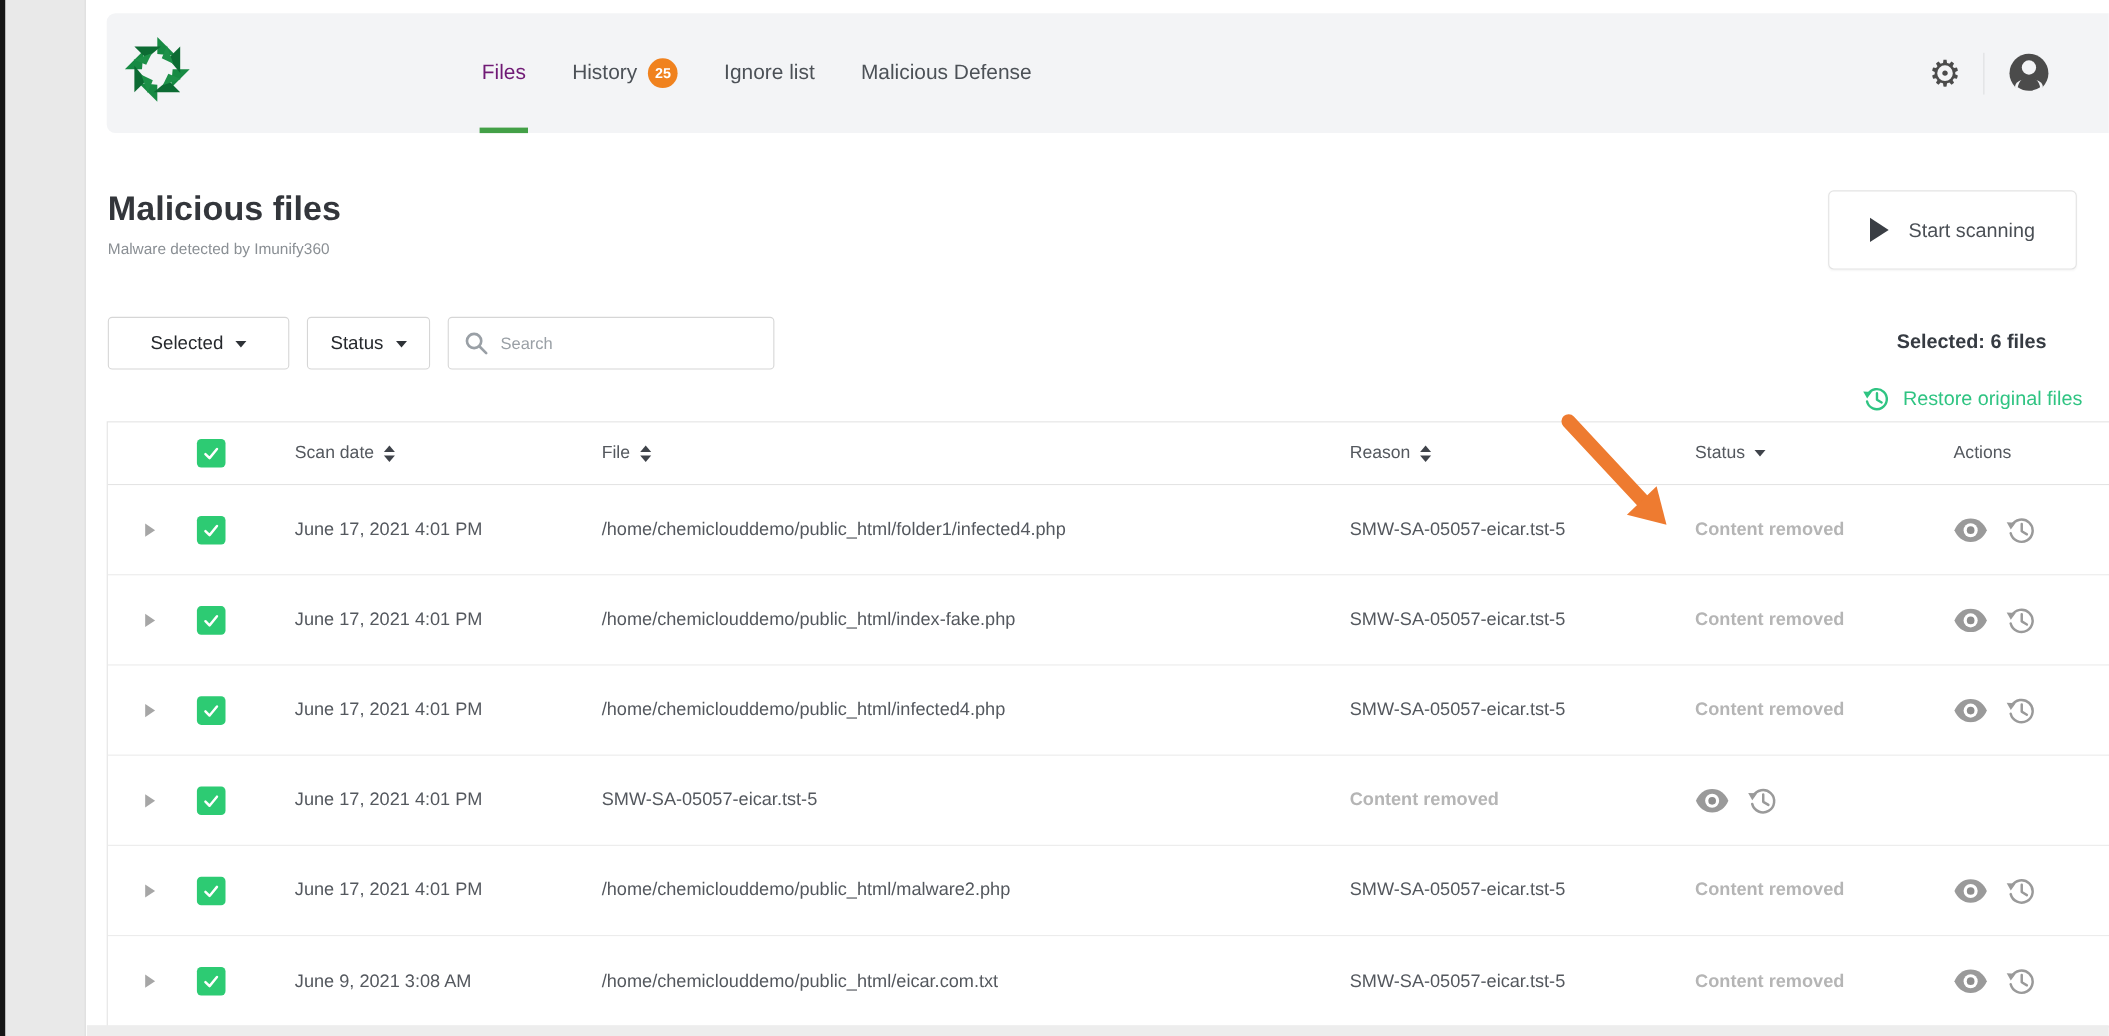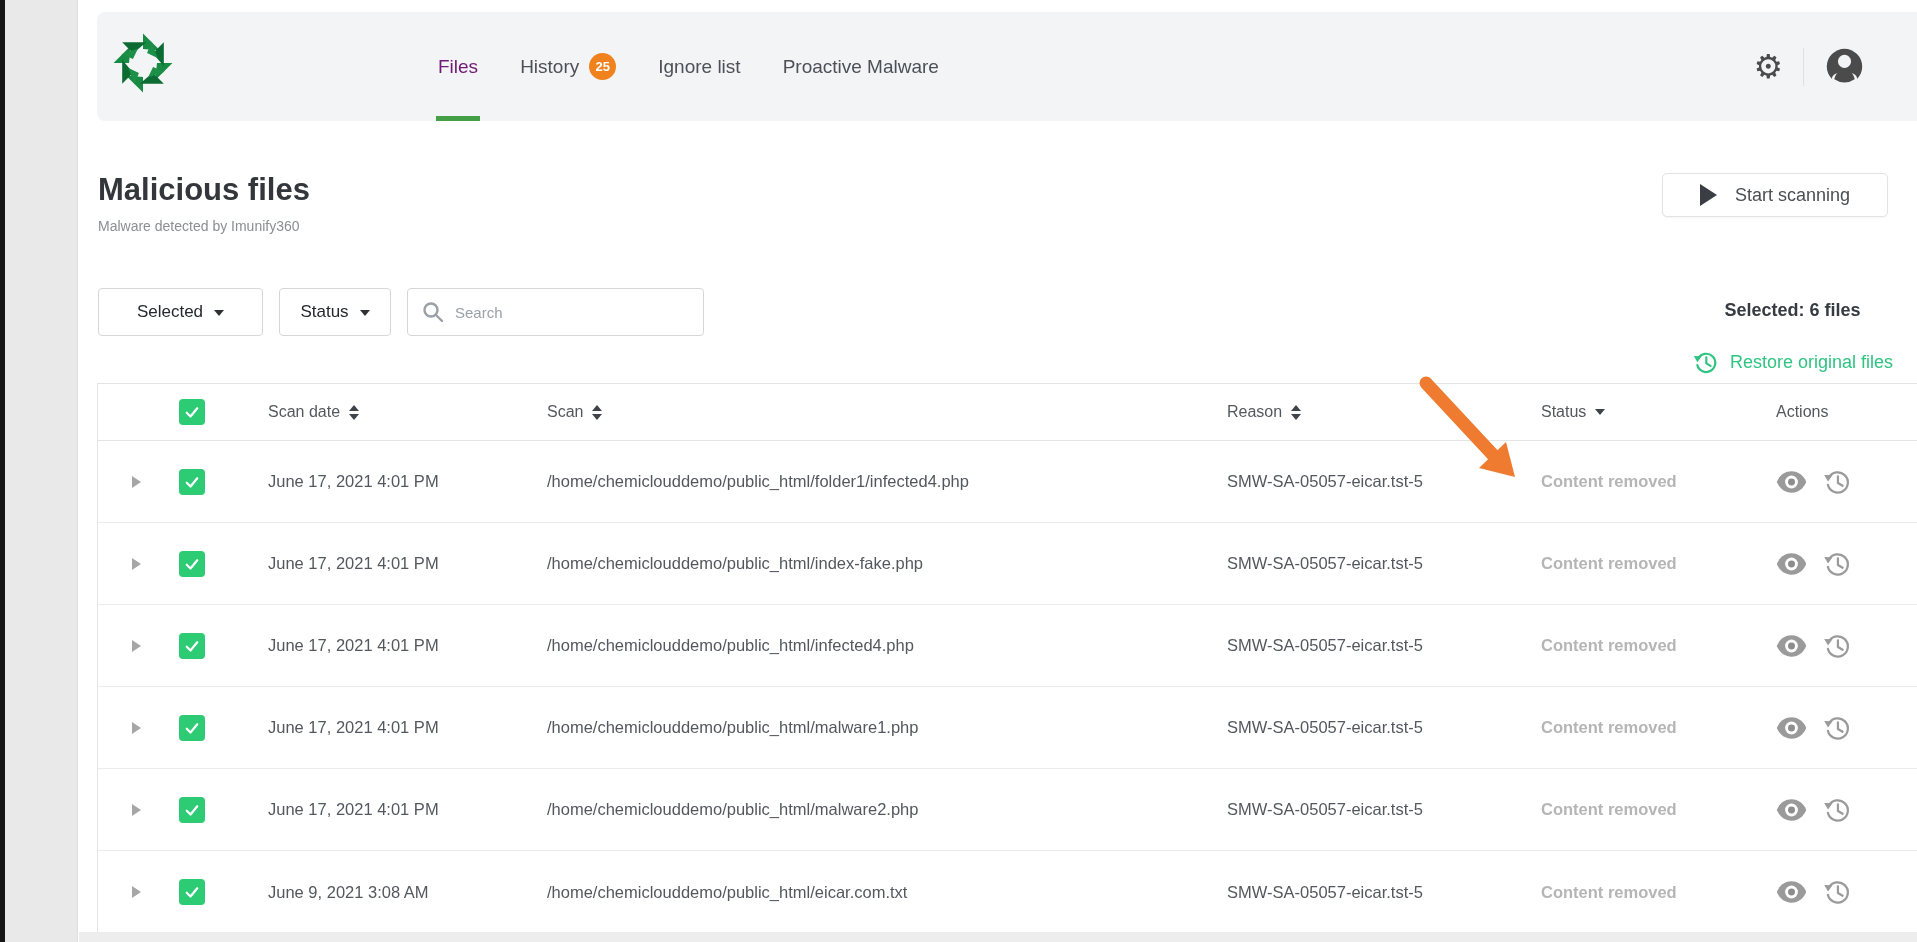--- a/index.html
+++ b/index.html
@@ -33,21 +33,21 @@
   .topbar-right { position:absolute; right:52px; top:0; height:109px;
                   display:flex; align-items:center; gap:20px; }
   .gear-glyph { font-size:33px; color:#4b4b4b; line-height:1; cursor:pointer; }
   .topbar-divider { width:1px; height:38px; background:#dddfe2; }
   .avatar-svg { width:41px; height:41px; cursor:pointer; }
 
   
   .page-title { position:absolute; left:98px; top:172px; font-size:31px; font-weight:700; color:#33363b; }
   .page-subtitle { position:absolute; left:98px; top:218px; font-size:14px; color:#8a8f94; }
 
-  .start-btn { position:absolute; right:29px; top:173px; width:226px; height:44px;
+  .start-btn { position:absolute; right:29px; top:173px; width:226px; height:72px;
                background:#fff; border:1px solid #e3e3e3; border-radius:5px;
                box-shadow:0 1px 2px rgba(0,0,0,0.04);
                display:flex; align-items:center; justify-content:center; gap:18px;
                font-size:18px; color:#4a4f55; cursor:pointer; }
   .play-tri { width:0; height:0; border-left:17px solid #3a3e44;
               border-top:11px solid transparent; border-bottom:11px solid transparent; }
 
   
   .filter-row { position:absolute; left:98px; top:288px; display:flex; gap:16px; }
   .dd-btn { height:48px; background:#fff; border:1px solid #d6d6d6; border-radius:4px;
@@ -159,21 +159,21 @@
       <span class="tab-underline"></span>
     </div>
     <div class="nav-tab">
       <span>History</span>
       <span class="nav-badge">25</span>
     </div>
     <div class="nav-tab">
       <span>Ignore list</span>
     </div>
     <div class="nav-tab">
-      <span>Proactive Malware</span>
+      <span>Malicious Defense</span>
     </div>
   </div>
 
   <div class="topbar-right">
     <span class="gear-glyph">⚙</span>
     <span class="topbar-divider"></span>
     <svg class="avatar-svg" viewBox="0 0 44 44">
       <circle cx="22" cy="22" r="19" fill="#4b4b4b"></circle>
       <circle cx="22" cy="16.5" r="7" fill="#f3f4f6"></circle>
       <ellipse cx="22" cy="35" rx="13.5" ry="7.5" fill="#f3f4f6"></ellipse>
@@ -232,21 +232,21 @@
       </span>
     </div>
     <div><span class="head-label">
       <span>Scan date</span>
       <span class="sort-both">
             <span class="tri-s-up"></span>
             <span class="tri-s-down"></span>
           </span>
     </span></div>
     <div><span class="head-label">
-      <span>Scan</span>
+      <span>File</span>
       <span class="sort-both">
             <span class="tri-s-up"></span>
             <span class="tri-s-down"></span>
           </span>
     </span></div>
     <div><span class="head-label">
       <span>Reason</span>
       <span class="sort-both">
             <span class="tri-s-up"></span>
             <span class="tri-s-down"></span>
@@ -351,21 +351,20 @@
         <span class="row-caret"></span>
       </div>
     <div class="cell-check">
         <span class="checkbox">
           <svg width="18" height="18" viewBox="0 0 24 24">
             <polyline points="5,13 10,18 19,7" fill="none" stroke="#fff" stroke-width="3" stroke-linecap="round" stroke-linejoin="round"></polyline>
           </svg>
         </span>
       </div>
     <div>June 17, 2021 4:01 PM</div>
-    <div>/home/chemiclouddemo/public_html/malware1.php</div>
     <div>SMW-SA-05057-eicar.tst-5</div>
     <div class="status-cell">Content removed</div>
     <div class="cell-actions">
       <svg class="action-icon" width="31" height="22" viewBox="0 0 32 22">
           <path d="M16 0C9 0 3.4 4.4 0.8 11 3.4 17.6 9 22 16 22s12.6-4.4 15.2-11C28.6 4.4 23 0 16 0z" fill="#9a9a9a"></path>
           <circle cx="16" cy="11" r="6.6" fill="#fff"></circle>
           <circle cx="16" cy="11" r="3.6" fill="#8d8d8d"></circle>
         </svg>
       <svg class="action-icon" width="30" height="30" viewBox="0 0 32 32">
           <path d="M7.2 11.5 A 10.8 10.8 0 1 1 6.3 19" fill="none" stroke="#9a9a9a" stroke-width="2.4" stroke-linecap="round"></path>

